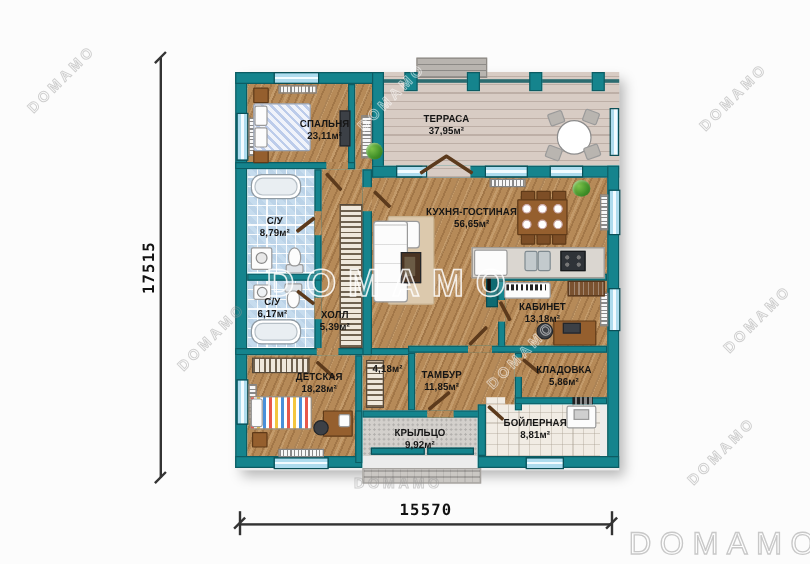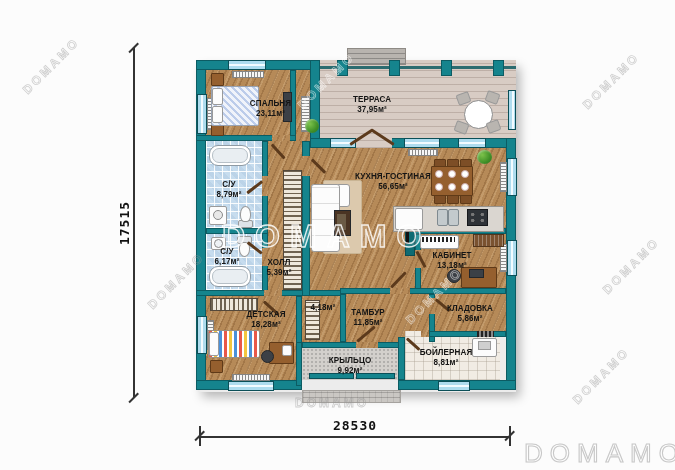--- a/index.html
+++ b/index.html
@@ -288,21 +288,21 @@
 <div class="dim-line" style="left:133px;top:48px;width:1.5px;height:350px;"></div>
 <div class="dim-tick" style="left:127px;top:47px;"></div>
 <div class="dim-tick" style="left:127px;top:397px;"></div>
 <div class="dim-text" style="left:94px;top:216px;width:60px;height:14px;transform:rotate(-90deg);">17515</div>
 
 <div class="dim-line" style="left:200px;top:436px;width:310px;height:1.5px;"></div>
 <div class="dim-line" style="left:199px;top:426px;width:1.5px;height:20px;"></div>
 <div class="dim-line" style="left:509px;top:426px;width:1.5px;height:20px;"></div>
 <div class="dim-tick" style="left:193px;top:435px;"></div>
 <div class="dim-tick" style="left:503px;top:435px;"></div>
-<div class="dim-text" style="left:315px;top:418px;width:80px;">28530</div>
+<div class="dim-text" style="left:315px;top:418px;width:80px;">15570</div>
 
 <div class="wm-big" style="left:222px;top:218px;">DOMAMO</div>
 <div class="wm wm-white" style="left:300px;top:100px;">DOMAMO</div>
 <div class="wm wm-gray" style="left:25px;top:85px;">DOMAMO</div>
 <div class="wm wm-gray" style="left:585px;top:100px;">DOMAMO</div>
 <div class="wm wm-gray" style="left:150px;top:300px;">DOMAMO</div>
 <div class="wm wm-gray" style="left:605px;top:285px;">DOMAMO</div>
 <div class="wm wm-white" style="left:408px;top:315px;">DOMAMO</div>
 <div class="wm wm-gray" style="left:575px;top:395px;">DOMAMO</div>
 <div class="wm wm-gray wm-flat" style="left:295px;top:396px;">DOMAMO</div>

